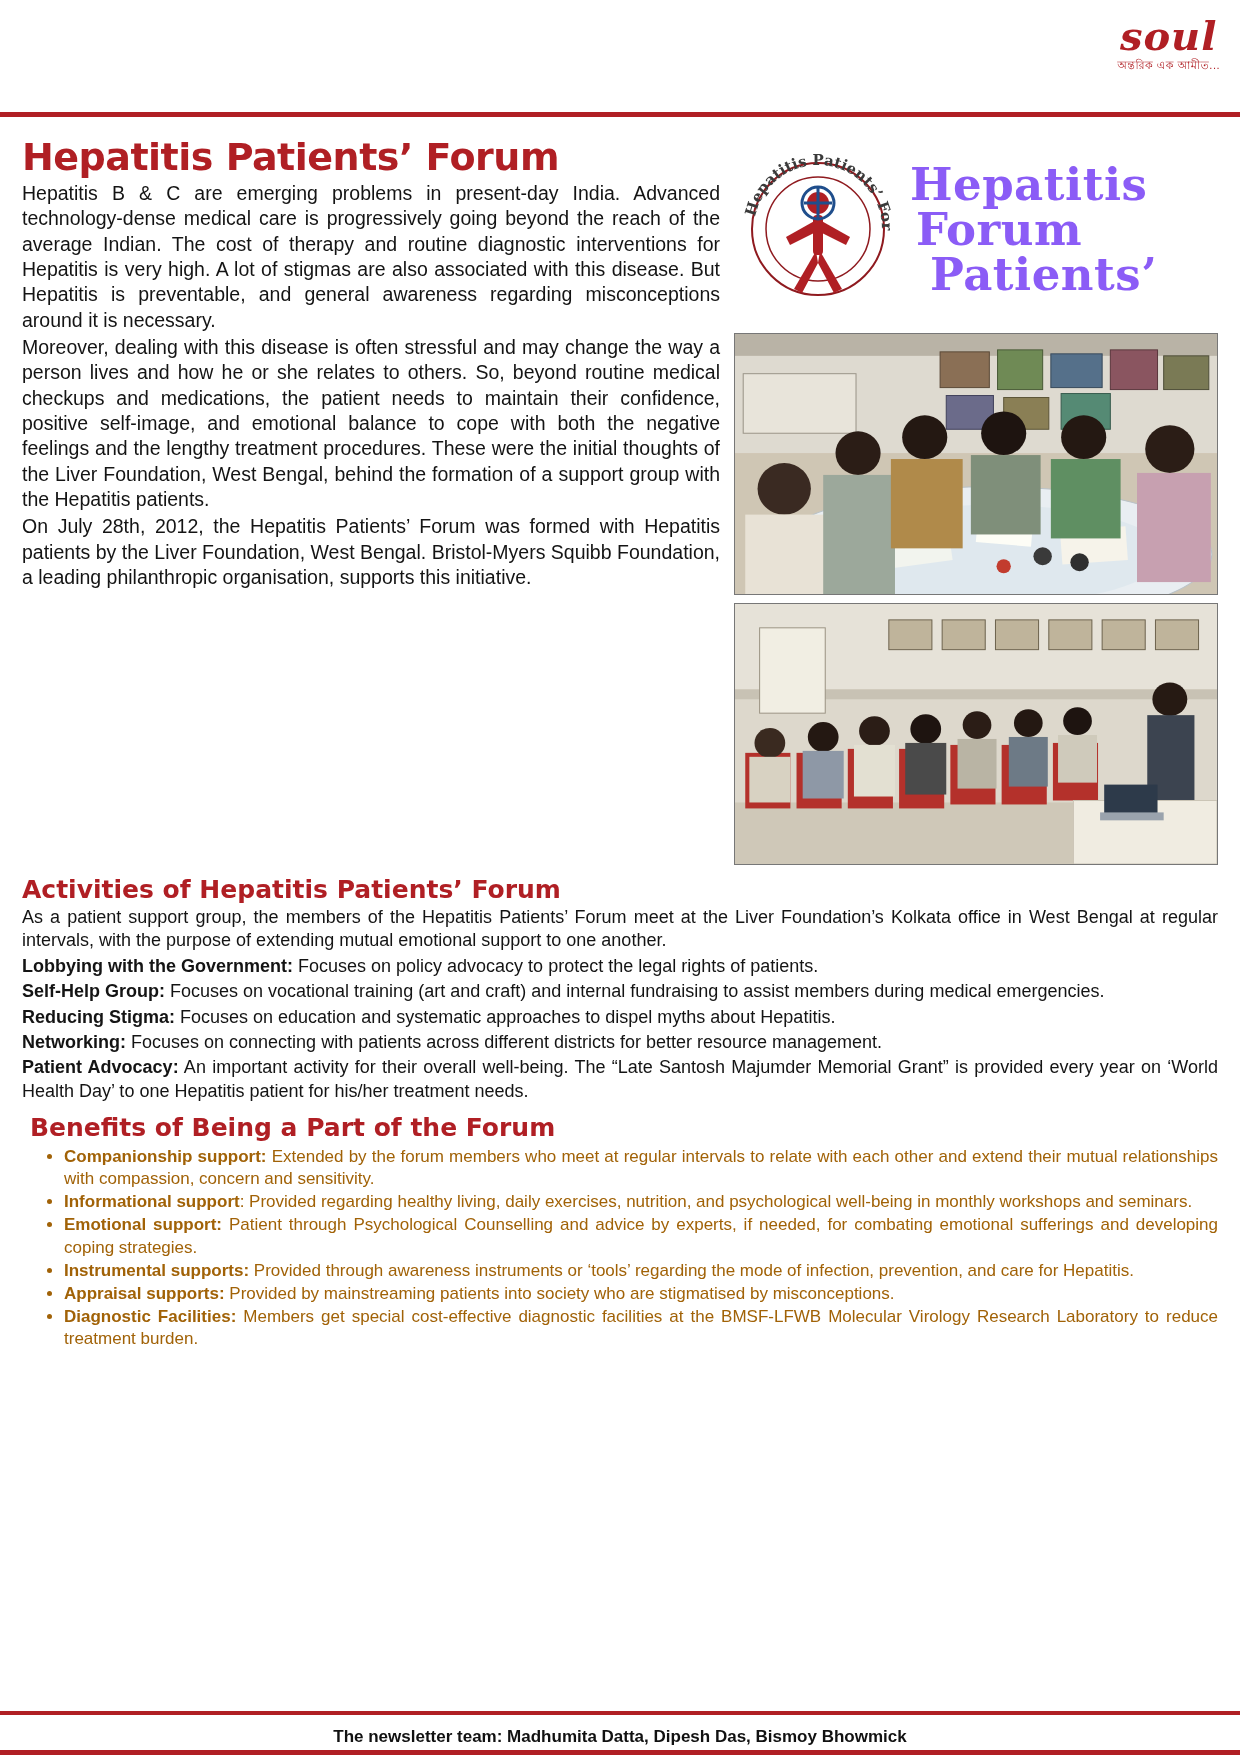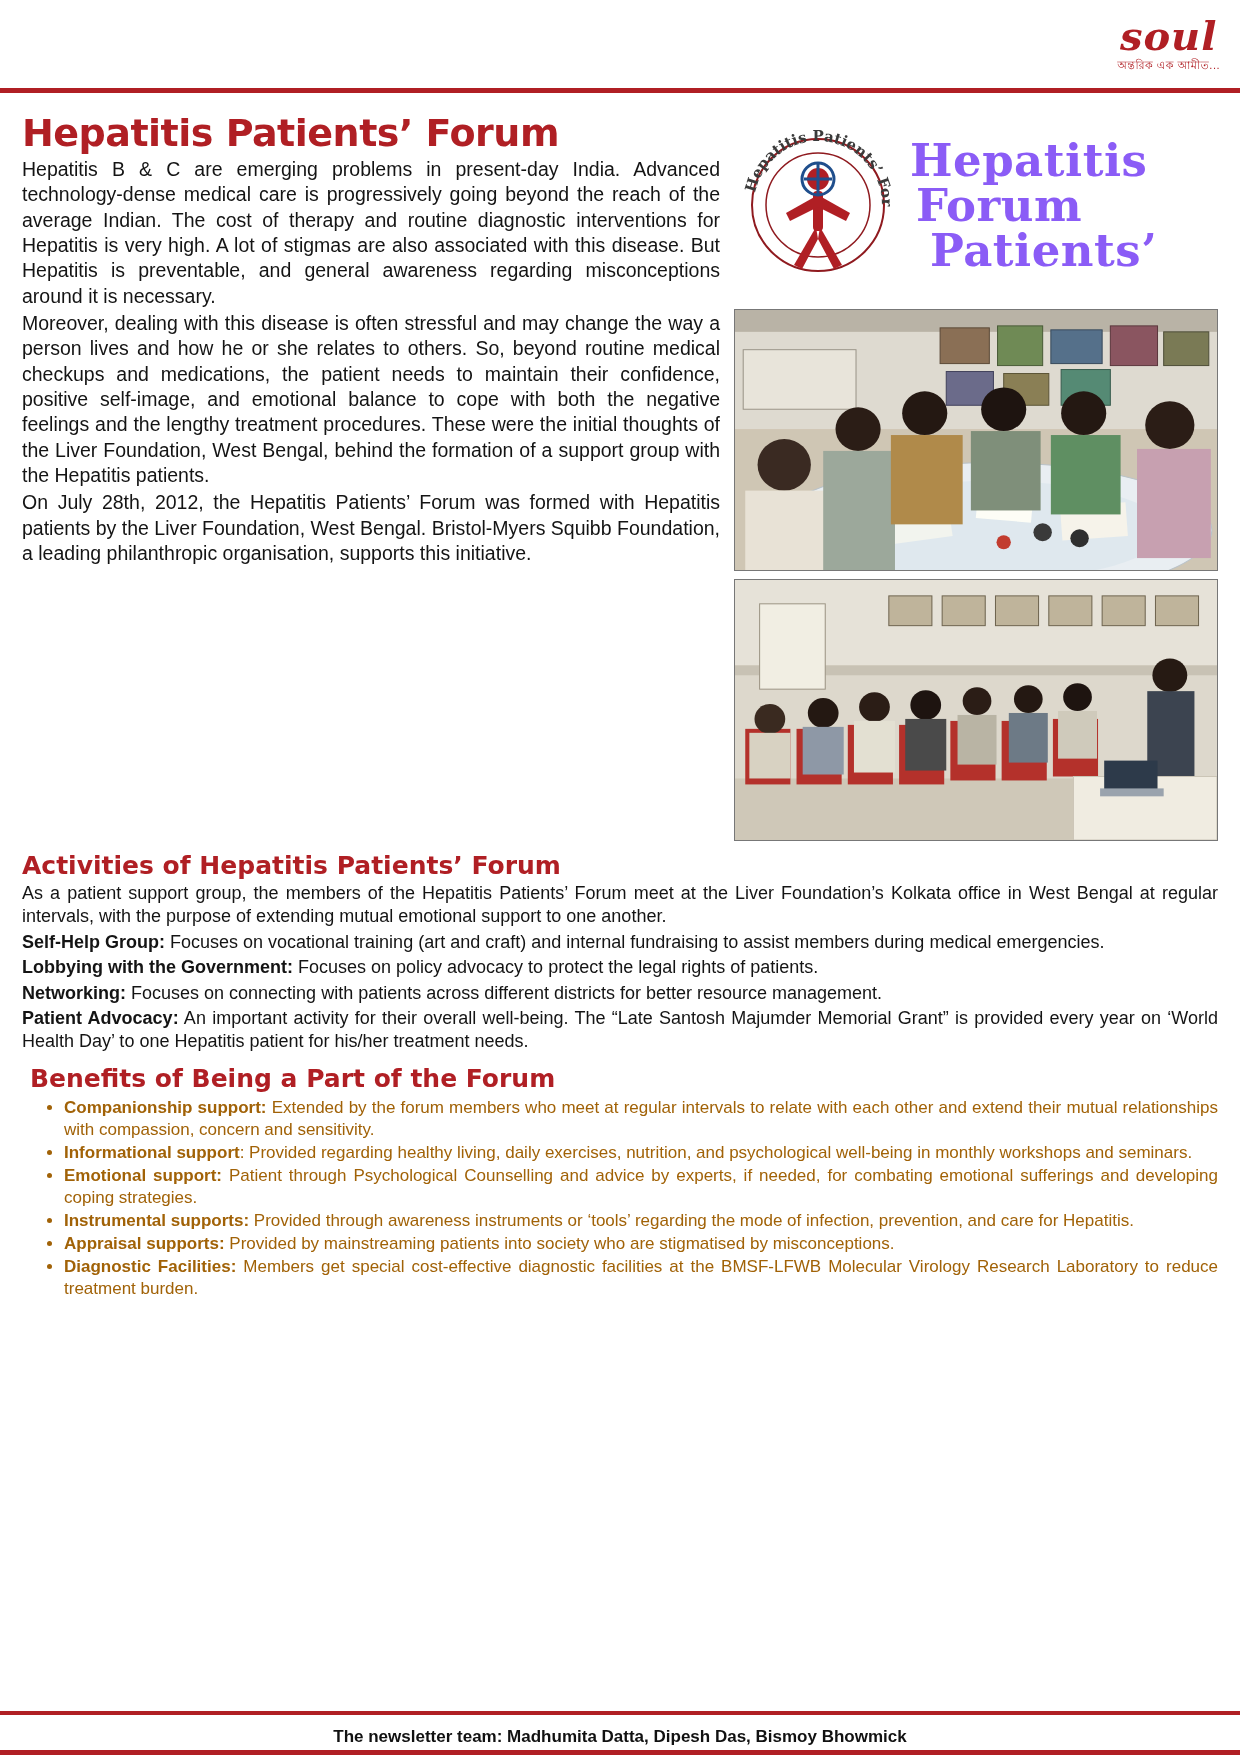--- a/index.html
+++ b/index.html
@@ -13,21 +13,21 @@
     height: 1755px;
     position: relative;
     font-family: "Liberation Sans", sans-serif;
     color: #1a1a1a;
     overflow: hidden;
   }
 
   
   .brand-bar {
     position: relative;
-    height: 88px;
+    height: 112px;
   }
   .brand-logo {
     position: absolute;
     right: 20px;
     top: 16px;
     text-align: center;
     line-height: 1;
   }
   .brand-logo .brand-word {
     font-family: "DejaVu Serif", serif;
@@ -351,24 +351,27 @@
         </svg>
       </div>
     </div>
   </div>
 
   <div class="full">
     <h2 class="sec">Activities of Hepatitis Patients’ Forum</h2>
     <p class="body-text">As a patient support group, the members of the Hepatitis Patients’ Forum meet at the Liver Foundation’s Kolkata office in West Bengal at regular intervals, with the purpose of extending mutual emotional support to one another.</p>
 
     <p class="body-text">
+      <span class="lead-label">Lobbying with the Government:</span><span> Focuses on policy advocacy to protect the legal rights of patients.</span>
+    </p>
+    <p class="body-text">
       <span class="lead-label">Self-Help Group:</span><span> Focuses on vocational training (art and craft) and internal fundraising to assist members during medical emergencies.</span>
     </p>
     <p class="body-text">
-      <span class="lead-label">Lobbying with the Government:</span><span> Focuses on policy advocacy to protect the legal rights of patients.</span>
+      <span class="lead-label">Reducing Stigma:</span><span> Focuses on education and systematic approaches to dispel myths about Hepatitis.</span>
     </p>
     <p class="body-text">
       <span class="lead-label">Networking:</span><span> Focuses on connecting with patients across different districts for better resource management.</span>
     </p>
     <p class="body-text">
       <span class="lead-label">Patient Advocacy:</span><span> An important activity for their overall well-being. The “Late Santosh Majumder Memorial Grant” is provided every year on ‘World Health Day’ to one Hepatitis patient for his/her treatment needs.</span>
     </p>
   </div>
 
   <div class="full">

